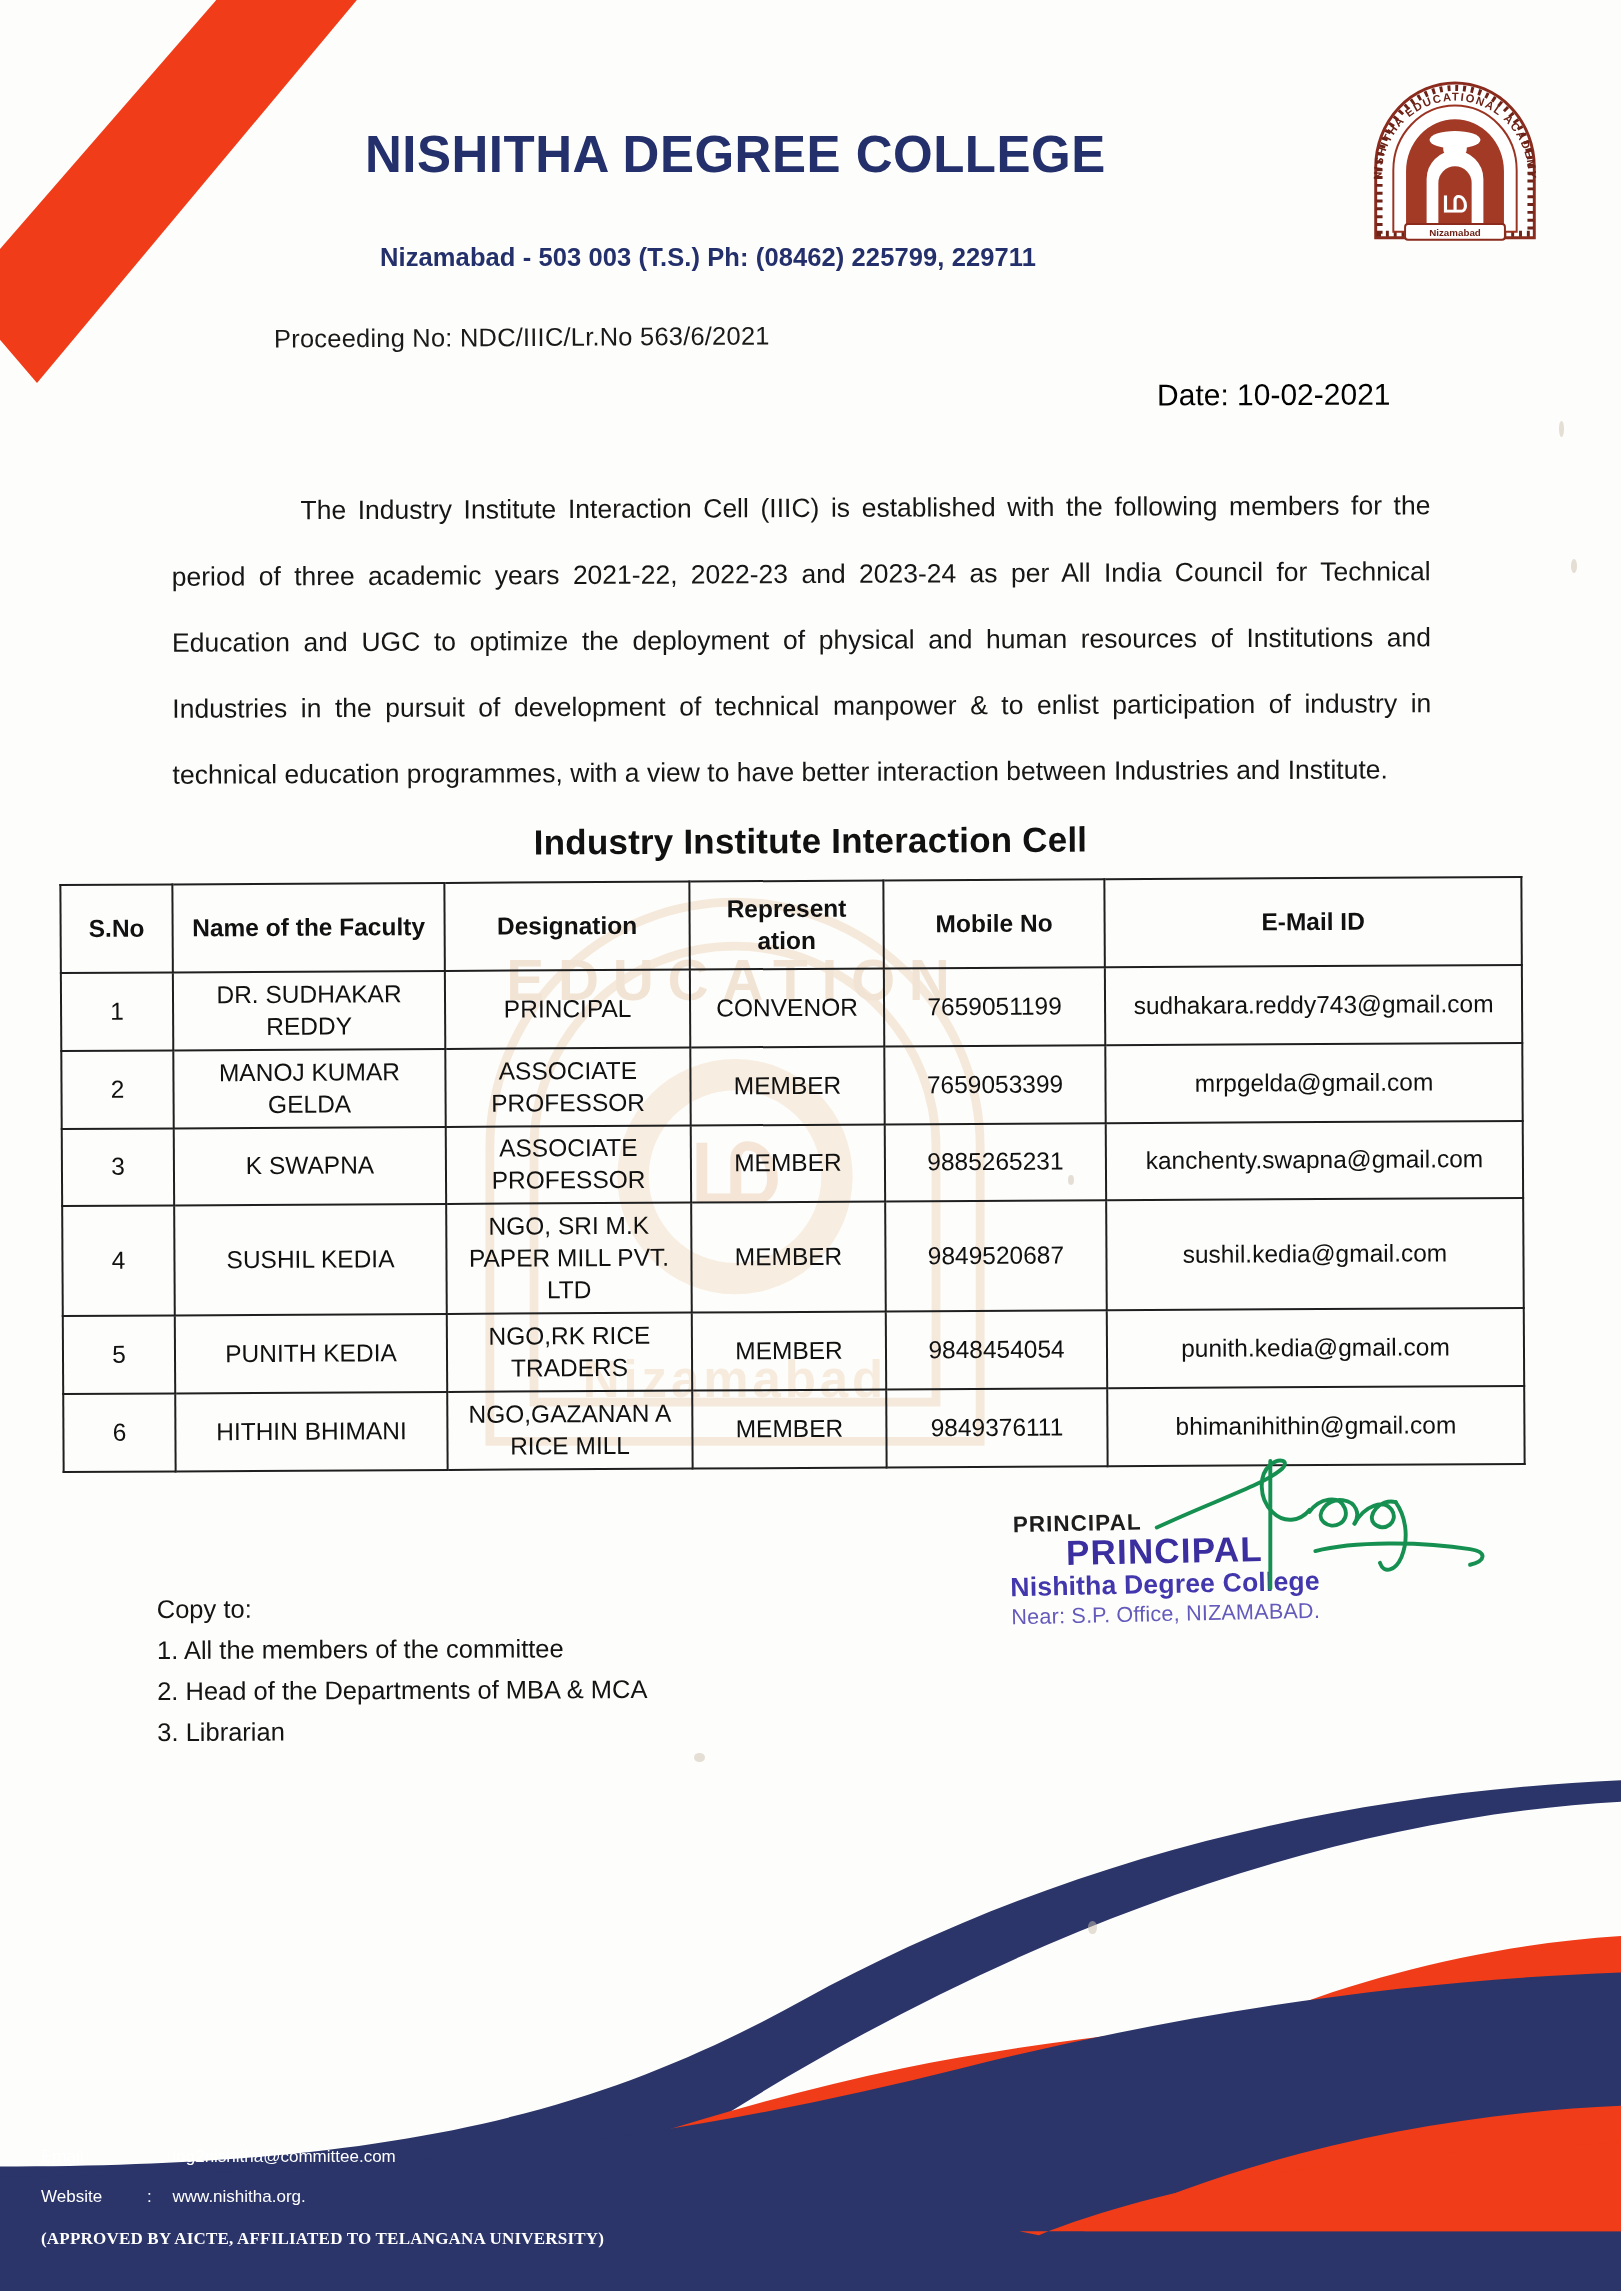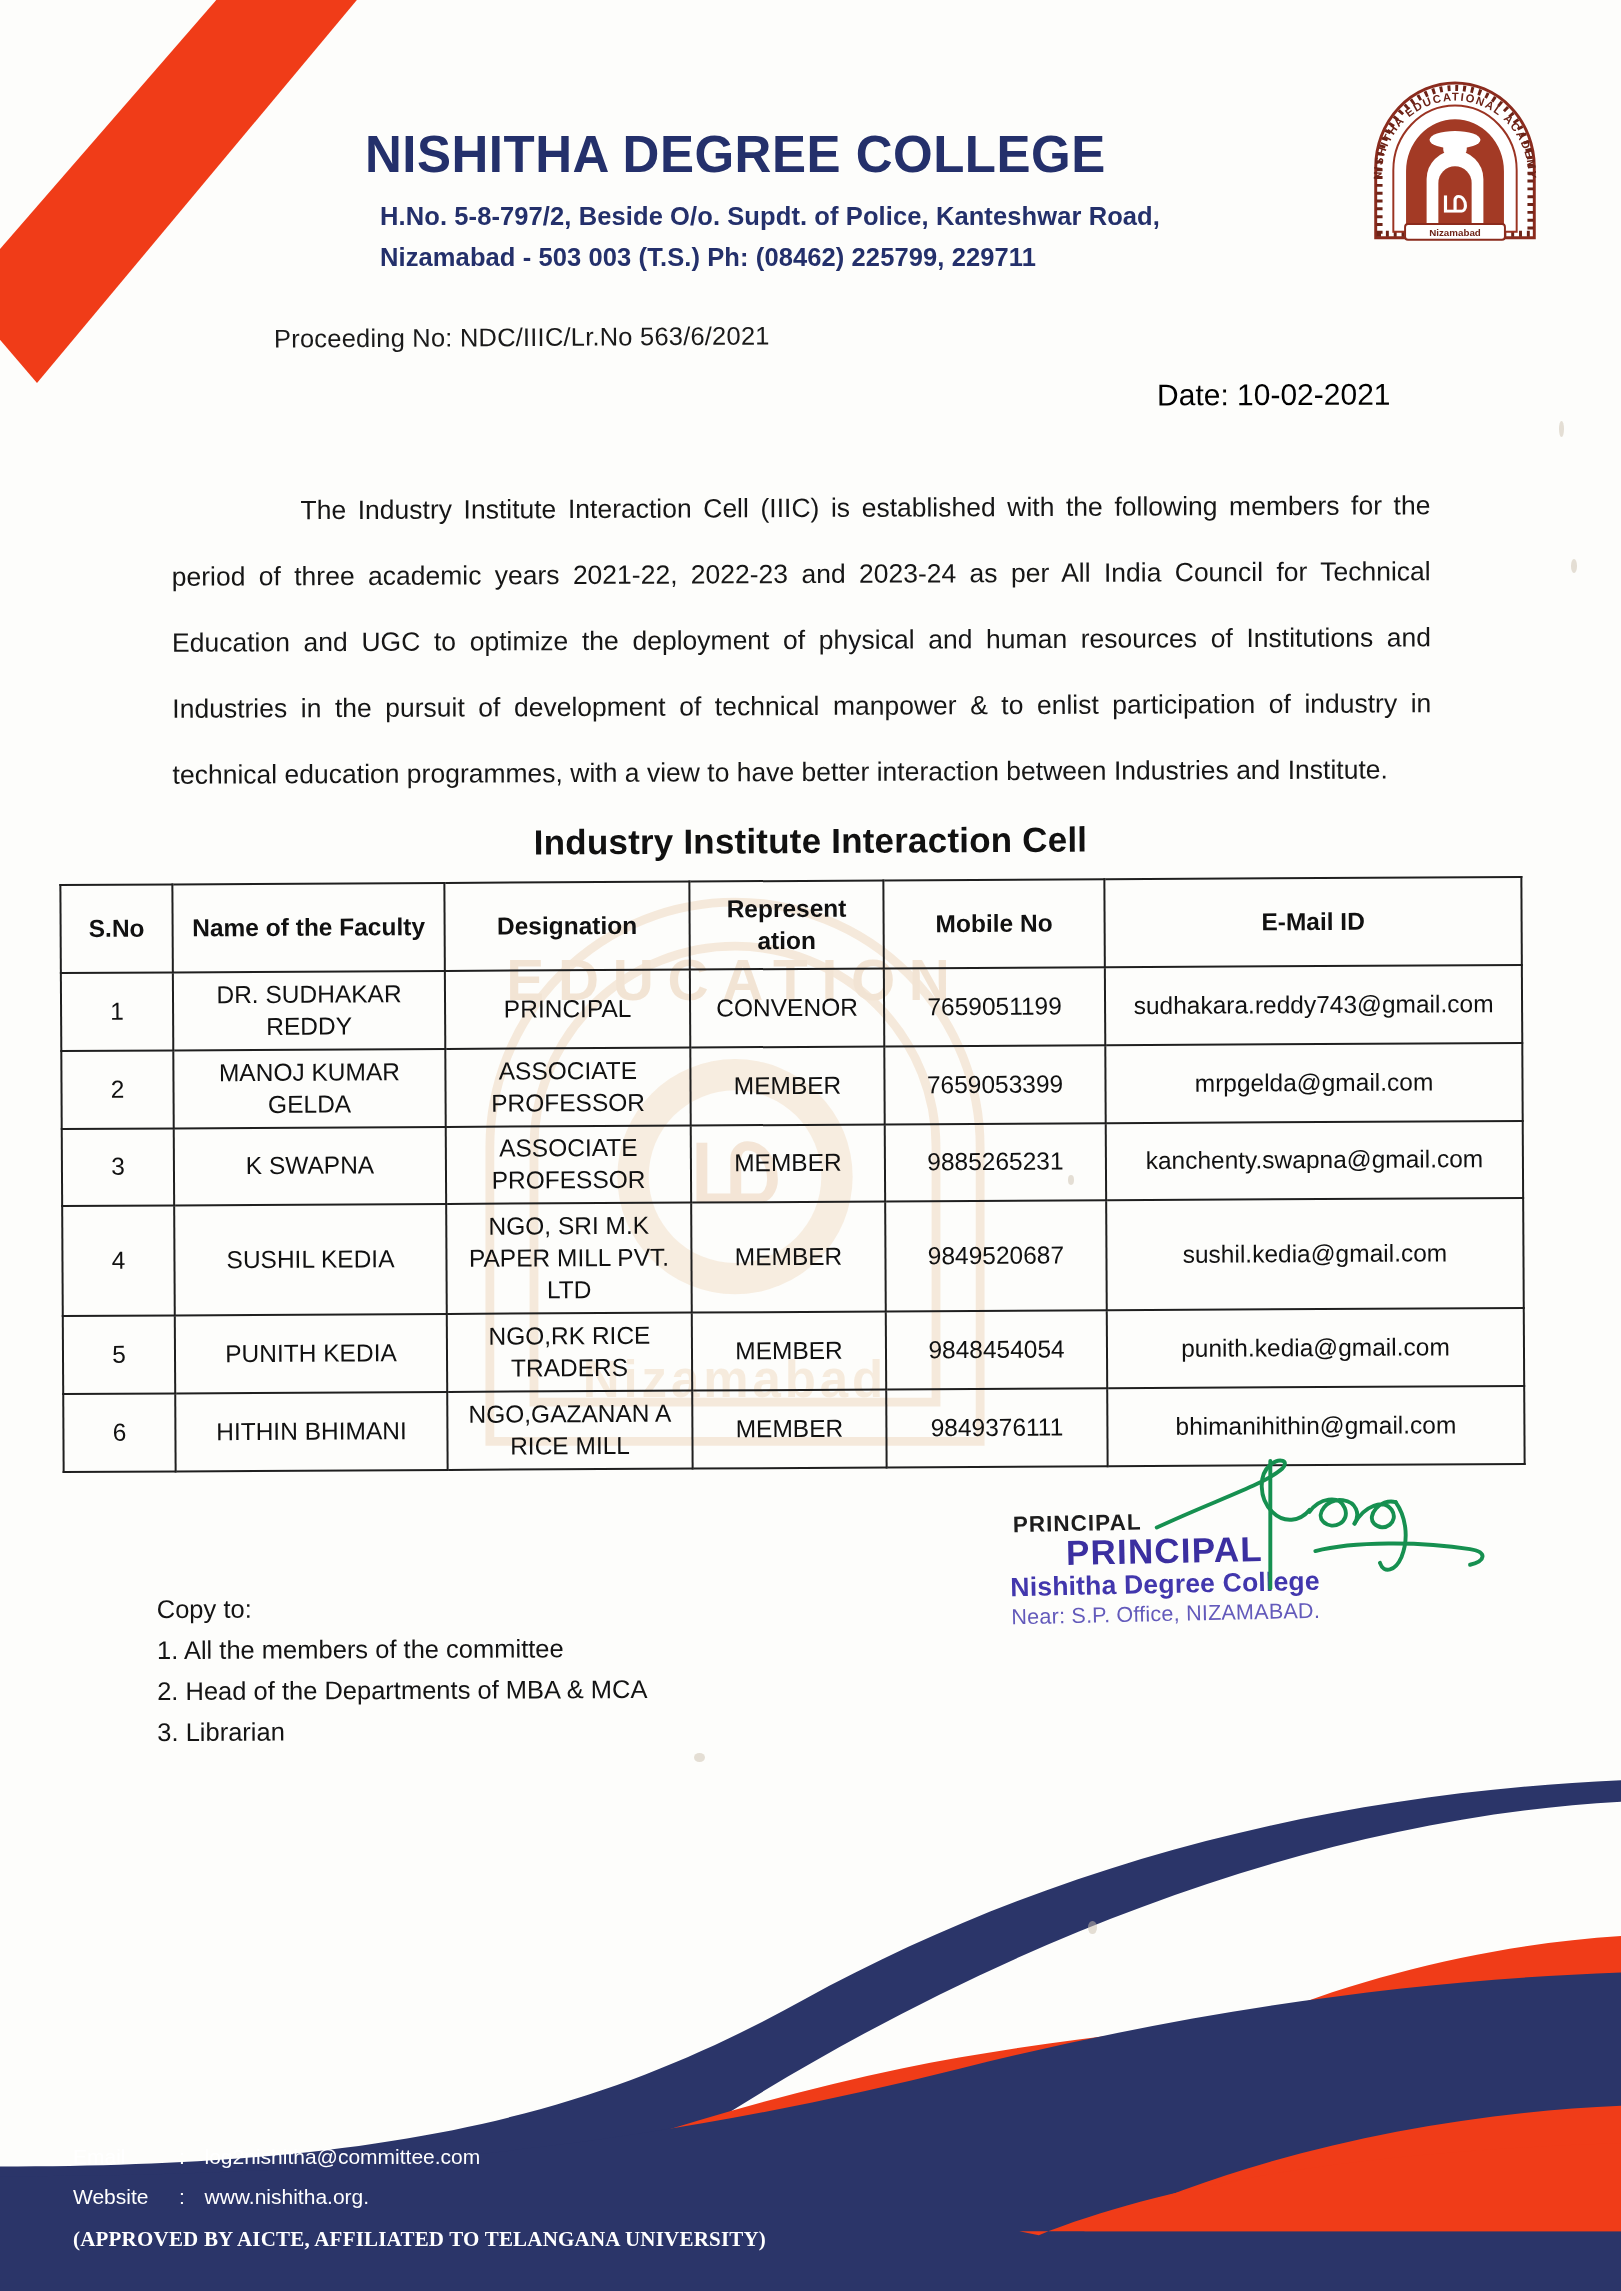--- a/index.html
+++ b/index.html
@@ -150,23 +150,22 @@
     z-index:4; transform: rotate(-0.25deg);
   }
   .copy-block div { white-space:nowrap; }
 
   
   .bottom-art { position:absolute; left:0; top:1490px; width:1621px; height:802px; z-index:3; }
 
   
   .footer-text {
     position:absolute; left:41px; top:2137px; z-index:9;
-    color:#ffffff; font-size:21px; line-height:40px;
+    color:#ffffff; font-size:17px; line-height:40px;
     font-family:"Liberation Sans", sans-serif;
-    margin-left:32px;
   }
   .footer-row { display:flex; white-space:nowrap; }
   .footer-label { width:106px; display:inline-block; }
   .footer-colon { width:25.5px; display:inline-block; }
   .footer-approved { font-weight:bold; letter-spacing:0.2px; margin-top:2px;font-family:Liberation Serif, serif; }
 
   
   .speck { position:absolute; background:#cbbfae; border-radius:50%; opacity:.5; z-index:8; }
 </style>
 </head>
@@ -185,21 +184,20 @@
     <circle cx="310" cy="430" r="88" fill="#fdfdfb"></circle>
     <text x="310" y="455" text-anchor="middle" font-family="'Liberation Sans',sans-serif" font-size="120" font-weight="bold" fill="#e0b184">ம</text>
     <text x="310" y="250" text-anchor="middle" font-family="'Liberation Sans',sans-serif" font-size="58" font-weight="bold" fill="#dcae7e" letter-spacing="14">EDUCATION</text>
     <text x="310" y="655" text-anchor="middle" font-family="'Liberation Sans',sans-serif" font-size="52" font-weight="bold" fill="#e8c49a" letter-spacing="4">Nizamabad</text>
   </svg>
 
   <div class="top-red-wedge"></div>
 
   <div class="header">
     <div class="college-name">NISHITHA DEGREE COLLEGE</div>
-    <div class="addr-line addr1">H.No. 5-8-797/2, Beside O/o. Supdt. of Police, Kanteshwar Road,</div>
     <div class="addr-line addr2">Nizamabad - 503 003 (T.S.) Ph: (08462) 225799, 229711</div>
 
     <div class="logo-wrap">
       <svg class="logo-svg" viewBox="0 0 190 175">
         <defs>
           <path id="arcTop" d="M20 110 A75 78 0 0 1 170 110"></path>
         </defs>
 
         <path d="M14 172 L14 100 A81 86 0 0 1 176 100 L176 172 Z" fill="#ffffff" stroke="#8b2b1d" stroke-width="3"></path>
 

